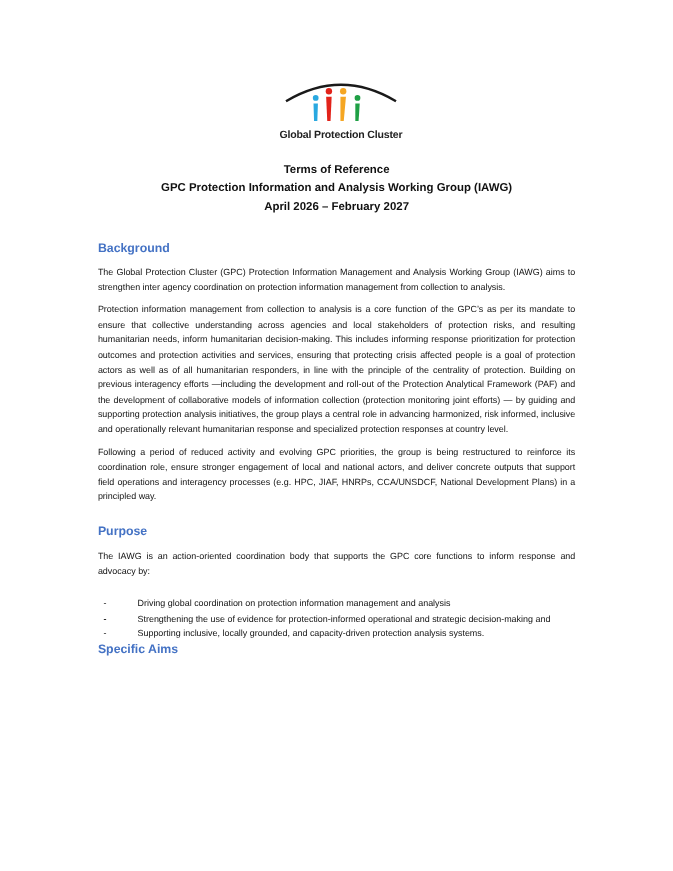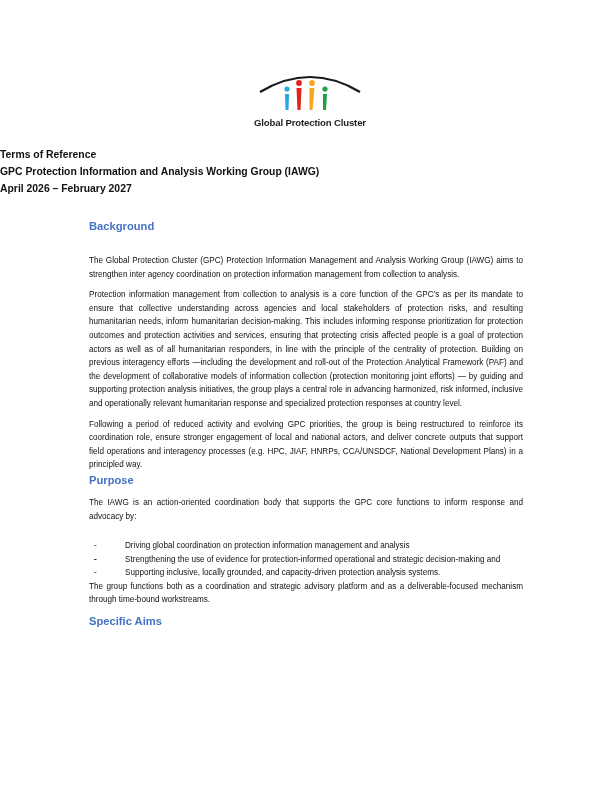--- a/index.html
+++ b/index.html
@@ -2,29 +2,29 @@
 <html><head>
 <meta charset="utf-8">
 <style>
   html, body { margin: 0; padding: 0; background: #ffffff; }
   body { width: 612px; height: 792px; position: relative; overflow: hidden;
          font-family: "Liberation Sans", sans-serif; color: #111; }
   .logo { position: absolute; left: 254px; top: 70px; width: 112px; height: 62px; }
   .logo-text { position: absolute; left: 0; top: 47px; width: 112px; 
                font-family: "Liberation Sans", sans-serif; font-size: 9.6px; font-weight: bold;
                color: #222; letter-spacing: -0.15px; white-space: nowrap; }
-  .title-block { position: absolute; left: 0; top: 146px; width: 612px; text-align: left;
+  .title-block { position: absolute; left: 0; top: 146px; width: 612px; text-align: center;
                  font-weight: bold; font-size: 10.4px; line-height: 17px; color: #111; }
   .content { position: absolute; left: 89px; top: 218px; width: 434px; }
   h2 { margin: 0; font-size: 11.2px; font-weight: bold; color: #4472C4; line-height: 16px; }
   p { margin: 0; font-size: 8.15px; line-height: 13.6px; text-align: justify; color: #111; }
-  .sec-bg-h { margin-bottom: 20px; }
+  .sec-bg-h { margin-bottom: 7px; }
   .p1 { margin-bottom: 7px; }
   .p2 { margin-bottom: 7px; }
-  .p3 { margin-bottom: 0; }
+  .p3 { margin-bottom: 16px; }
   .sec-purpose-h { margin-bottom: 8px; }
   .p4 { margin-bottom: 16px; }
   ul.aims { list-style: none; margin: 0; padding: 0; }
   ul.aims li { position: relative; padding-left: 27px; font-size: 8.15px; line-height: 13.6px;
                text-align: justify; }
   ul.aims li .dash { position: absolute; left: 18px; top: 0; }
   .list-wrap { margin-left: 0; margin-bottom: 7px; }
   .list-wrap li { padding-left: 36px !important; }
   .list-wrap li .dash { left: 5px !important; }
   .p5 { margin-bottom: 6px; }
@@ -67,19 +67,18 @@
 
   <section>
     <h2 class="sec-purpose-h">Purpose</h2>
     <p class="p4">The IAWG is an action-oriented coordination body that supports the GPC core functions to inform response and advocacy by:</p>
     <ul class="aims list-wrap">
       <li><span class="dash">-</span><span>Driving global coordination on protection information management and analysis</span></li>
       <li><span class="dash">-</span></li>
       <li><span class="dash">-</span><span>Strengthening the use of evidence for protection-informed operational and strategic decision-making and</span></li>
       <li><span class="dash">-</span><span>Supporting inclusive, locally grounded, and capacity-driven protection analysis systems.</span></li>
     </ul>
-    <p class="p5">The group functions both as a coordination and strategic advisory platform and as a deliverable-focused mechanism through time-bound workstreams.</p>
   </section>
 
   <section>
     <h2>Specific Aims</h2>
   </section>
 </div>
 
 </body></html>

